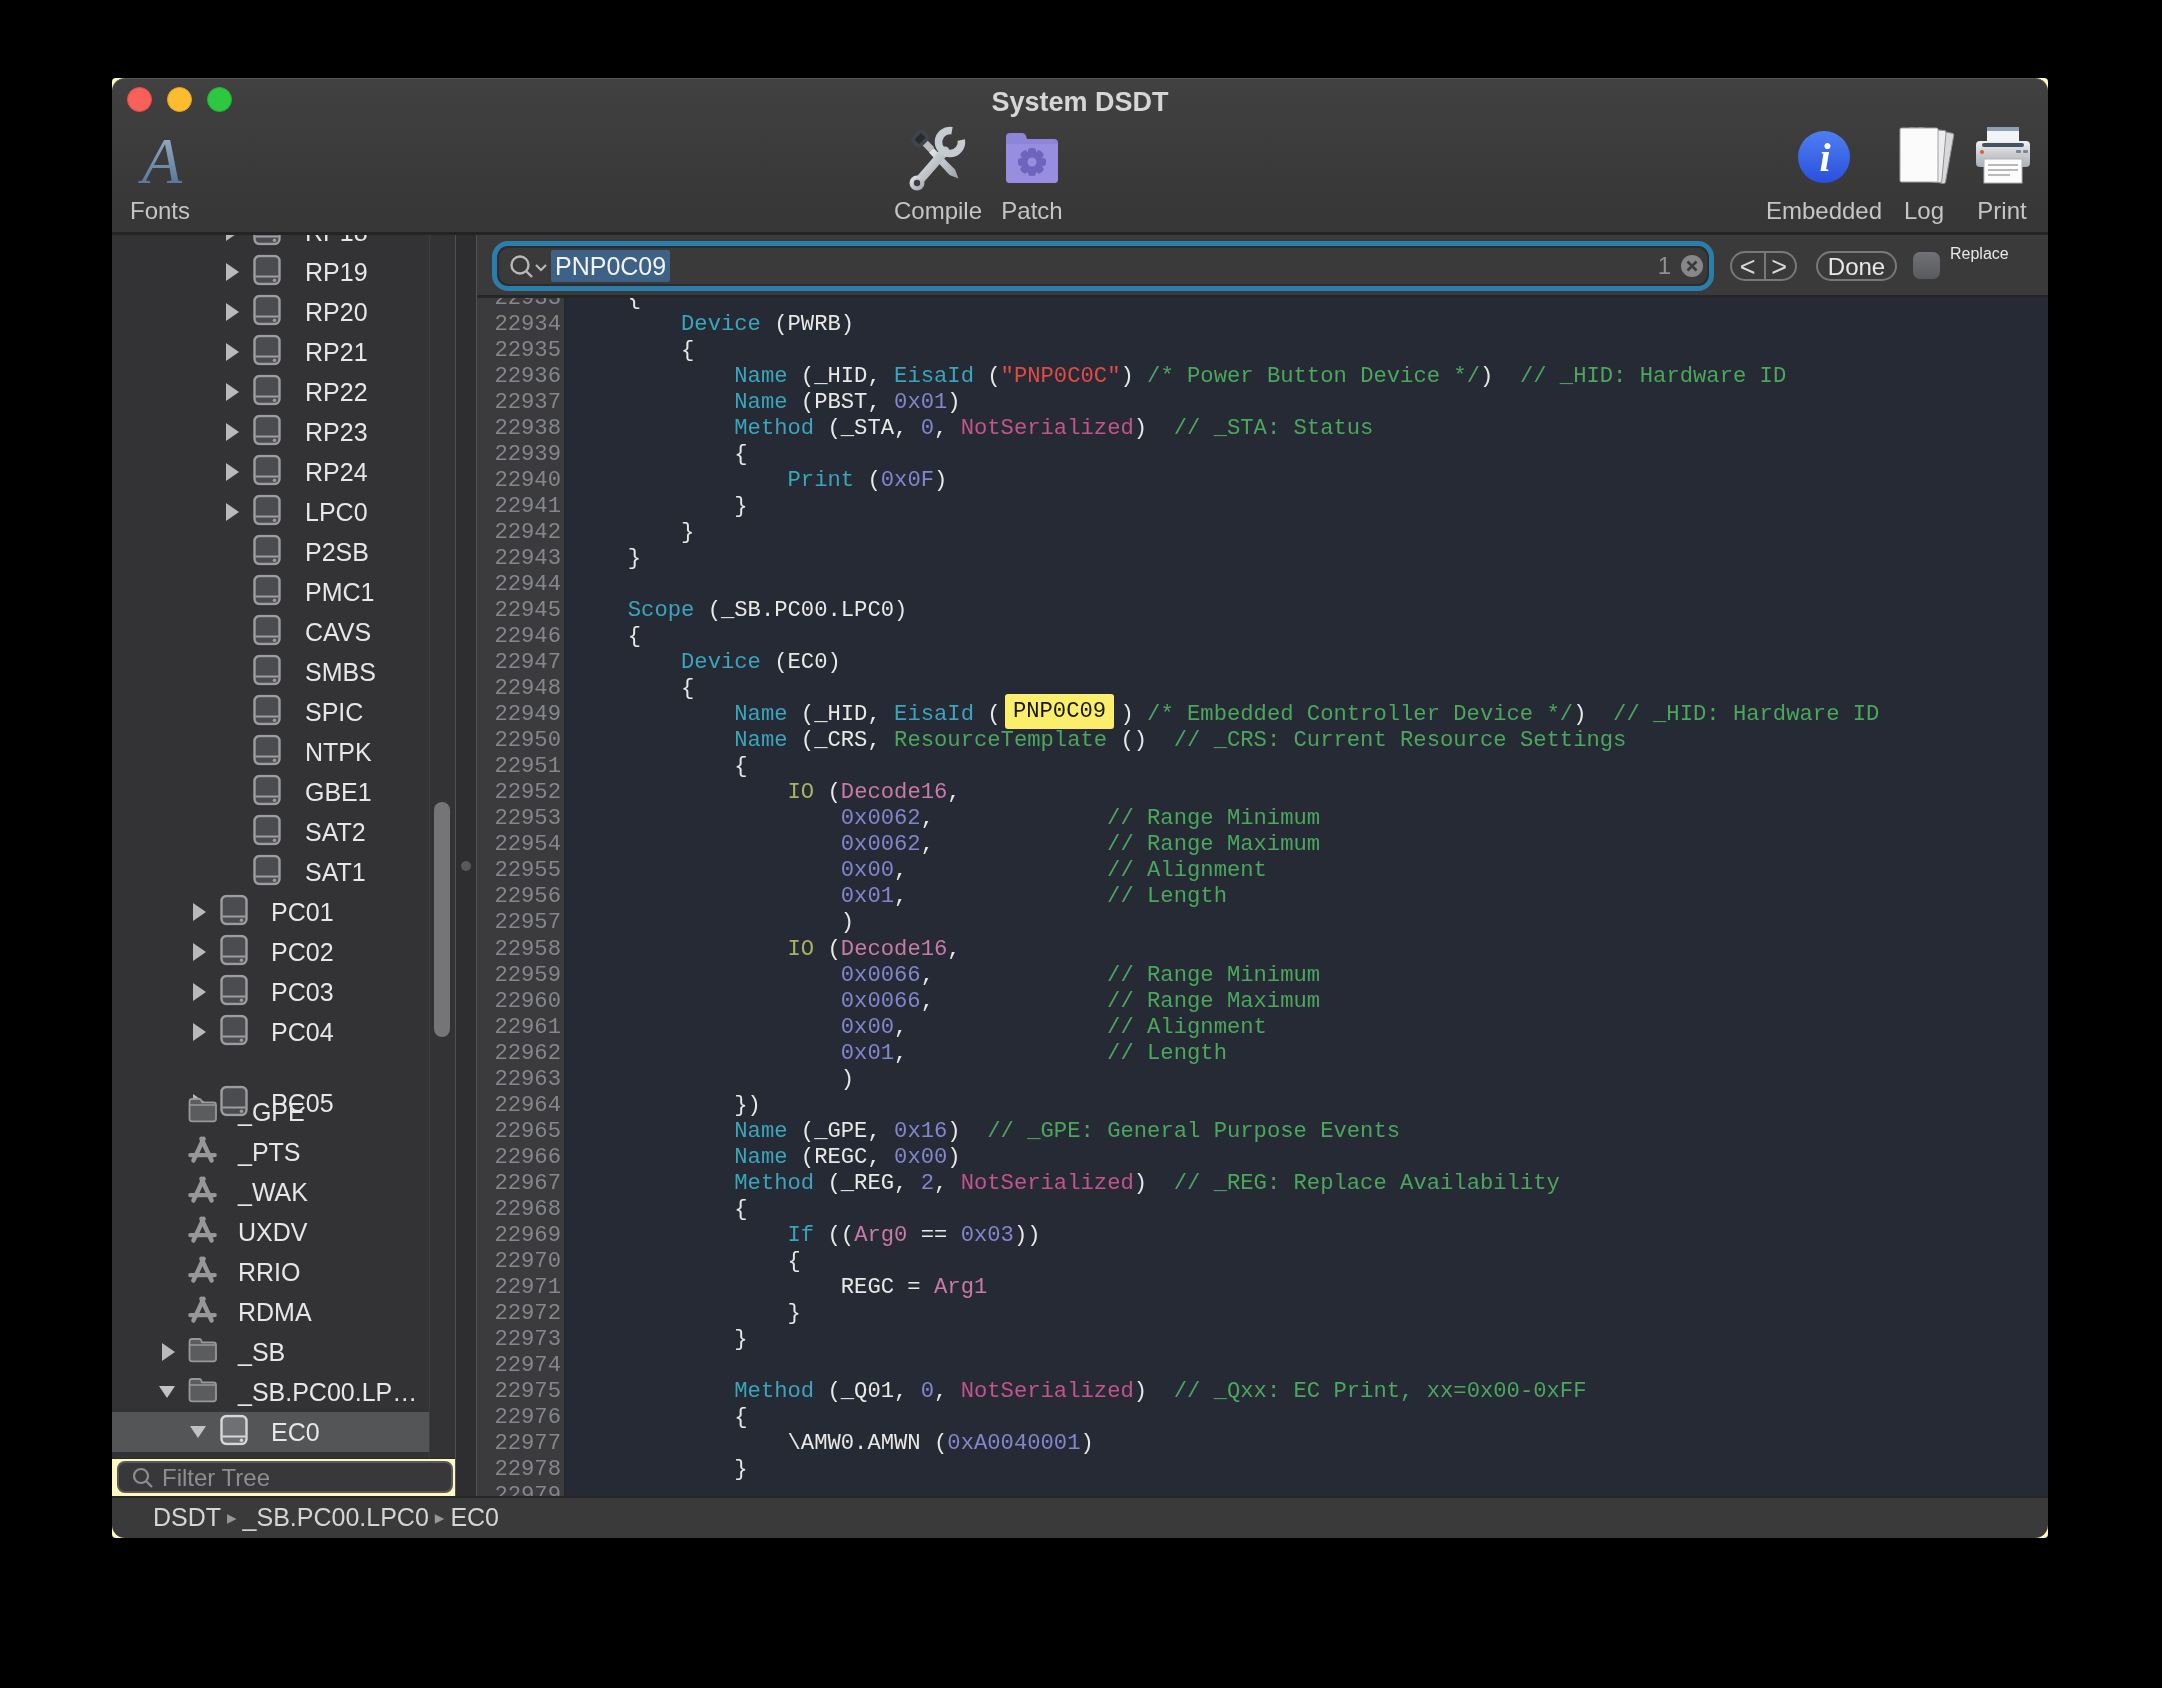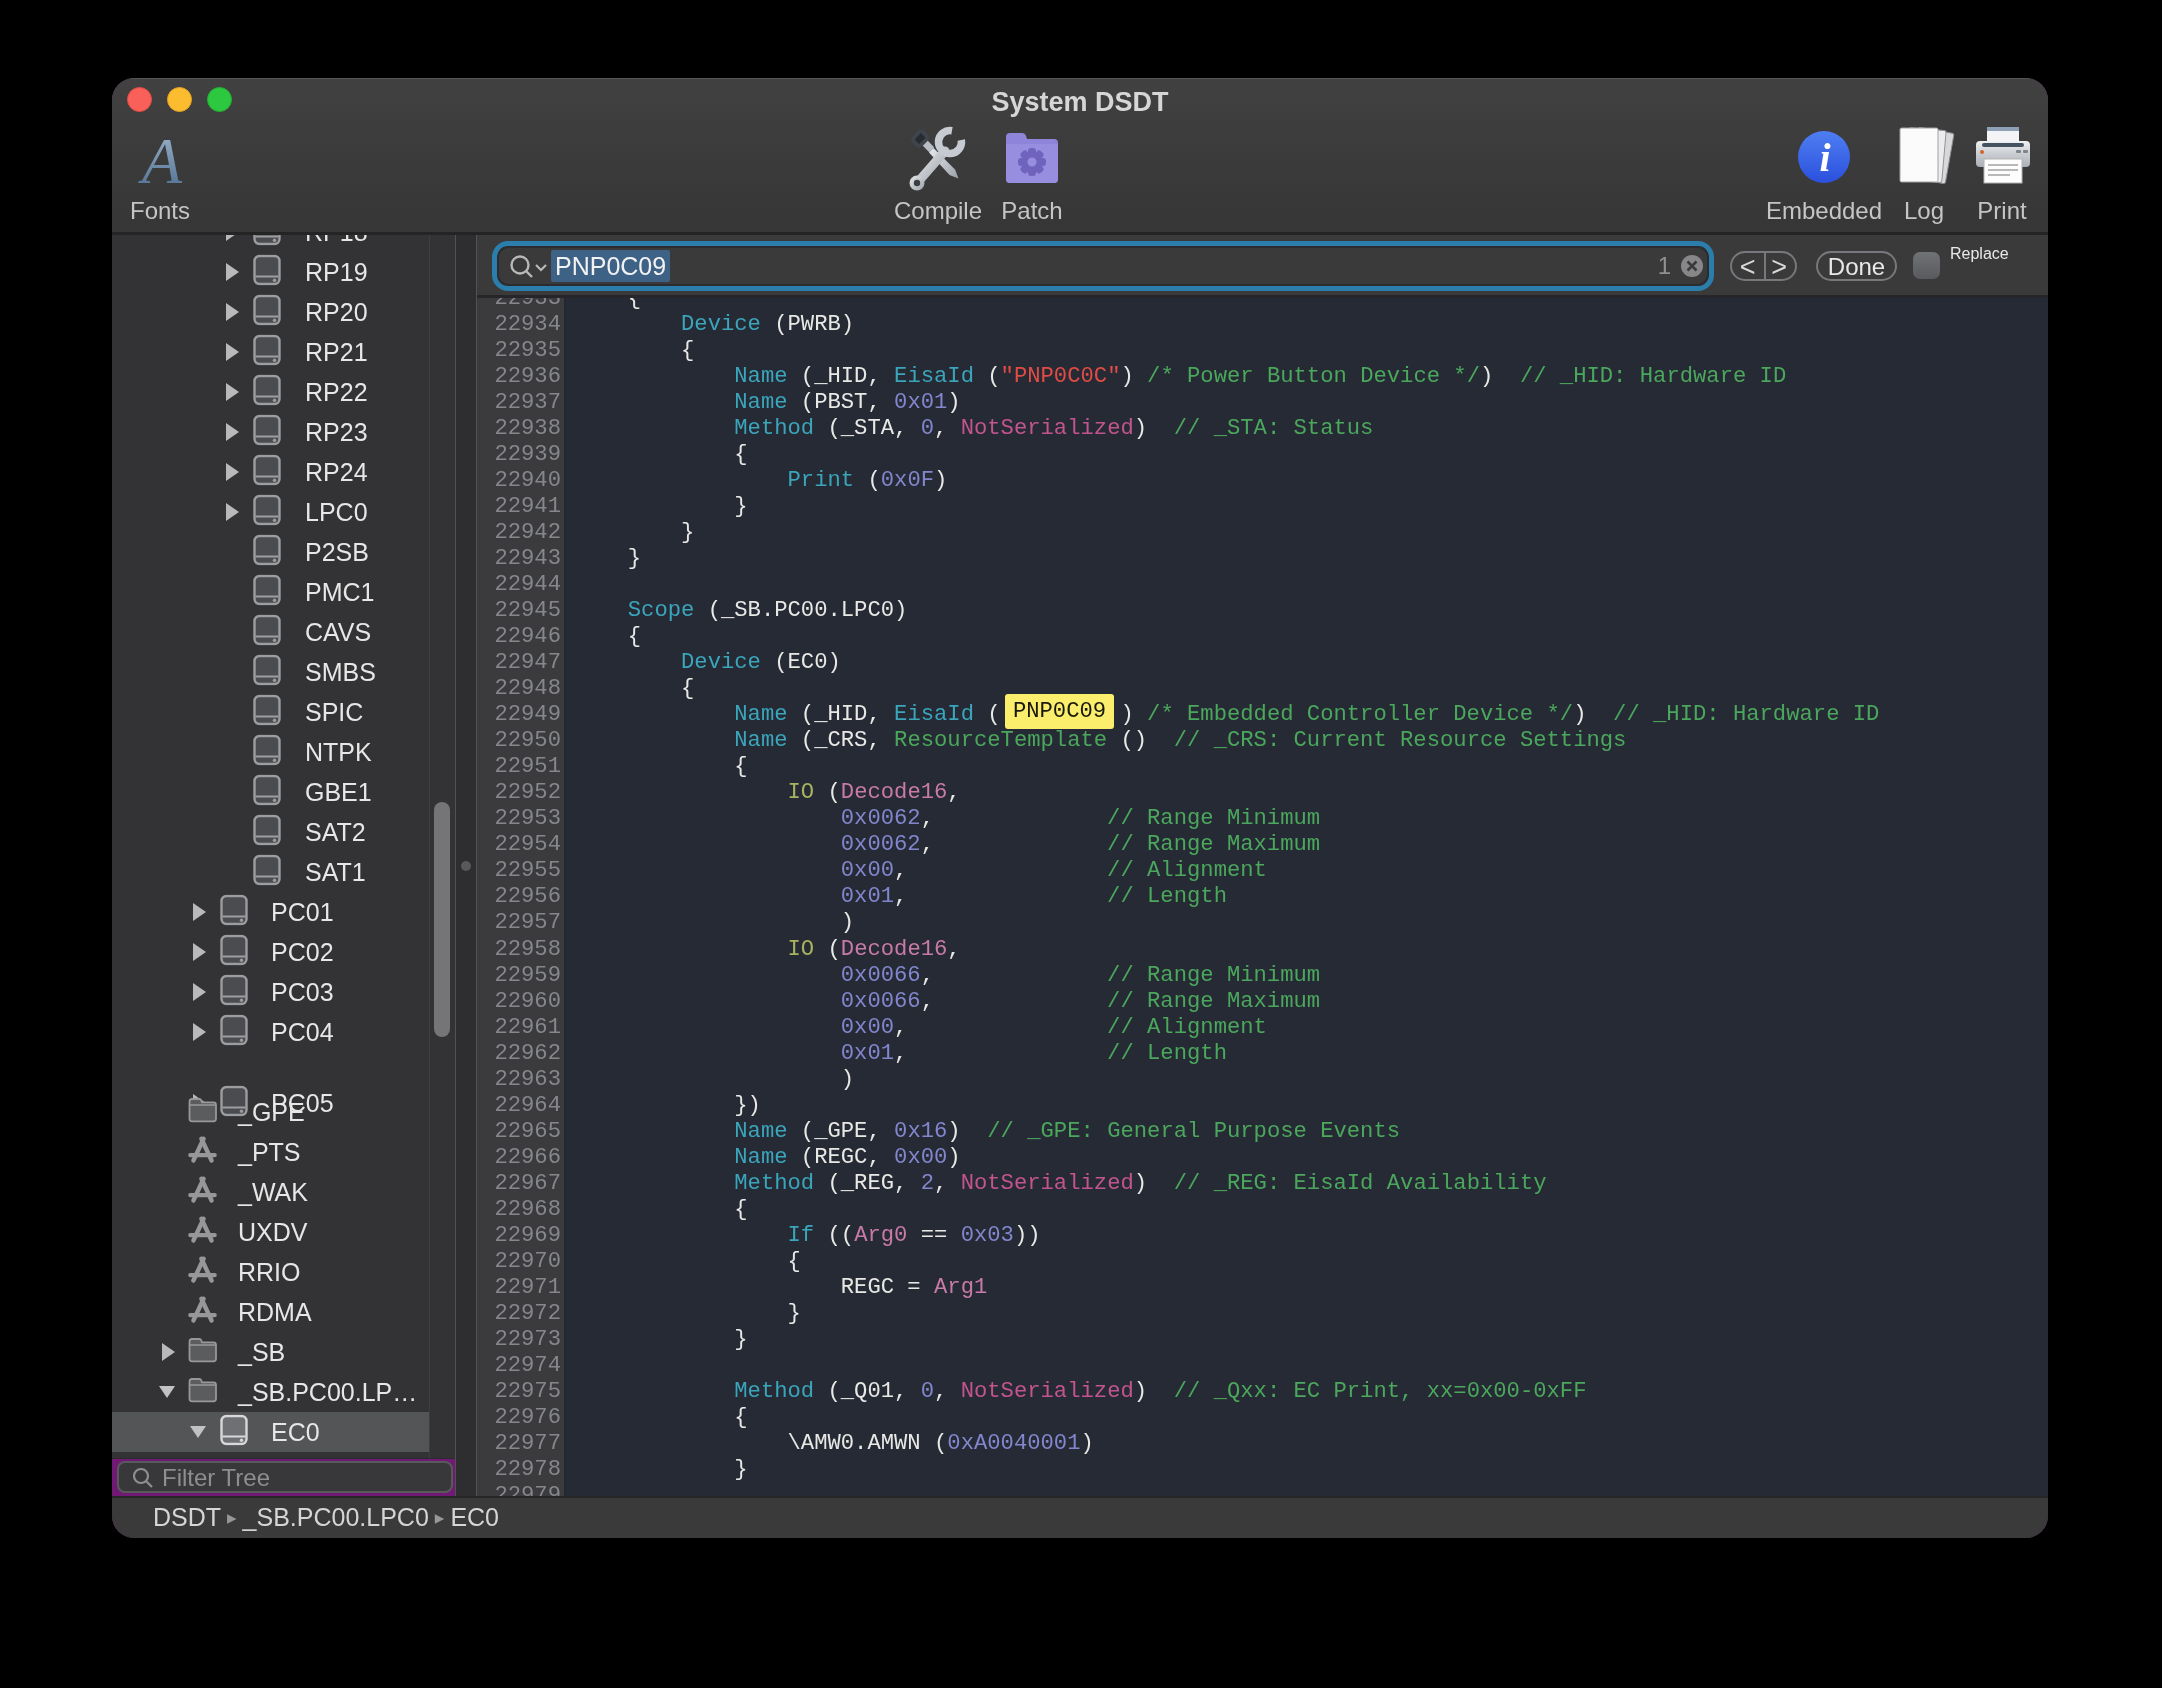--- a/index.html
+++ b/index.html
@@ -1,15 +1,15 @@
 <!DOCTYPE html>
 <html><head><meta charset="utf-8"><style>
 *{margin:0;padding:0;box-sizing:border-box}
 html,body{width:2162px;height:1688px;background:#000;overflow:hidden;font-family:"Liberation Sans",sans-serif}
-#win{position:absolute;left:112px;top:78px;width:1936px;height:1460px;border-radius:22px;overflow:hidden;background:#701a75}
+#win{position:absolute;left:112px;top:78px;width:1936px;height:1460px;border-radius:4px;overflow:hidden;background:#fef9c3}
 .abs{position:absolute}
 #tbar{left:0;top:0;width:1936px;height:154px;background:linear-gradient(#414142 0%,#3b3b3c 50%,#363637 100%);border-top:1px solid #565656;border-radius:13px 13px 0 0}
 #tsep{left:0;top:154px;width:1936px;height:3px;background:#242425}
 .tl{border-radius:50%;width:25px;height:25px;top:8px}
 .tlabel{top:118px;height:30px;font-size:24px;color:#c5c5c5;text-align:center}
 #title{left:0;top:8px;width:1936px;text-align:center;font-size:27px;font-weight:600;color:#d6d6d6}
 #main{left:0;top:157px;width:1936px;height:1261px}
 #sidebar{left:0;top:0;width:343px;height:1223px;overflow:hidden;background:#333335}
 .row{position:absolute;left:0;width:343px;height:40px}
 .rowsel{background:#545557;width:318px}
@@ -516,21 +516,21 @@
                     )
                 <span class="o">IO</span> (<span class="d">Decode16</span>,
                     <span class="n">0x0066</span>,             <span class="g">// Range Minimum</span>
                     <span class="n">0x0066</span>,             <span class="g">// Range Maximum</span>
                     <span class="n">0x00</span>,               <span class="g">// Alignment</span>
                     <span class="n">0x01</span>,               <span class="g">// Length</span>
                     )
             })
             <span class="k">Name</span> (_GPE, <span class="n">0x16</span>)  <span class="g">// _GPE: General Purpose Events</span>
             <span class="k">Name</span> (REGC, <span class="n">0x00</span>)
-            <span class="k">Method</span> (_REG, <span class="n">2</span>, <span class="m">NotSerialized</span>)  <span class="g">// _REG: EisaId Availability</span>
+            <span class="k">Method</span> (_REG, <span class="n">2</span>, <span class="m">NotSerialized</span>)  <span class="g">// _REG: Replace Availability</span>
             {
                 <span class="k">If</span> ((<span class="d">Arg0</span> == <span class="n">0x03</span>))
                 {
                     REGC = <span class="d">Arg1</span>
                 }
             }
 
             <span class="k">Method</span> (_Q01, <span class="n">0</span>, <span class="m">NotSerialized</span>)  <span class="g">// _Qxx: EC Print, xx=0x00-0xFF</span>
             {
                 \AMW0.AMWN (<span class="n">0xA0040001</span>)

